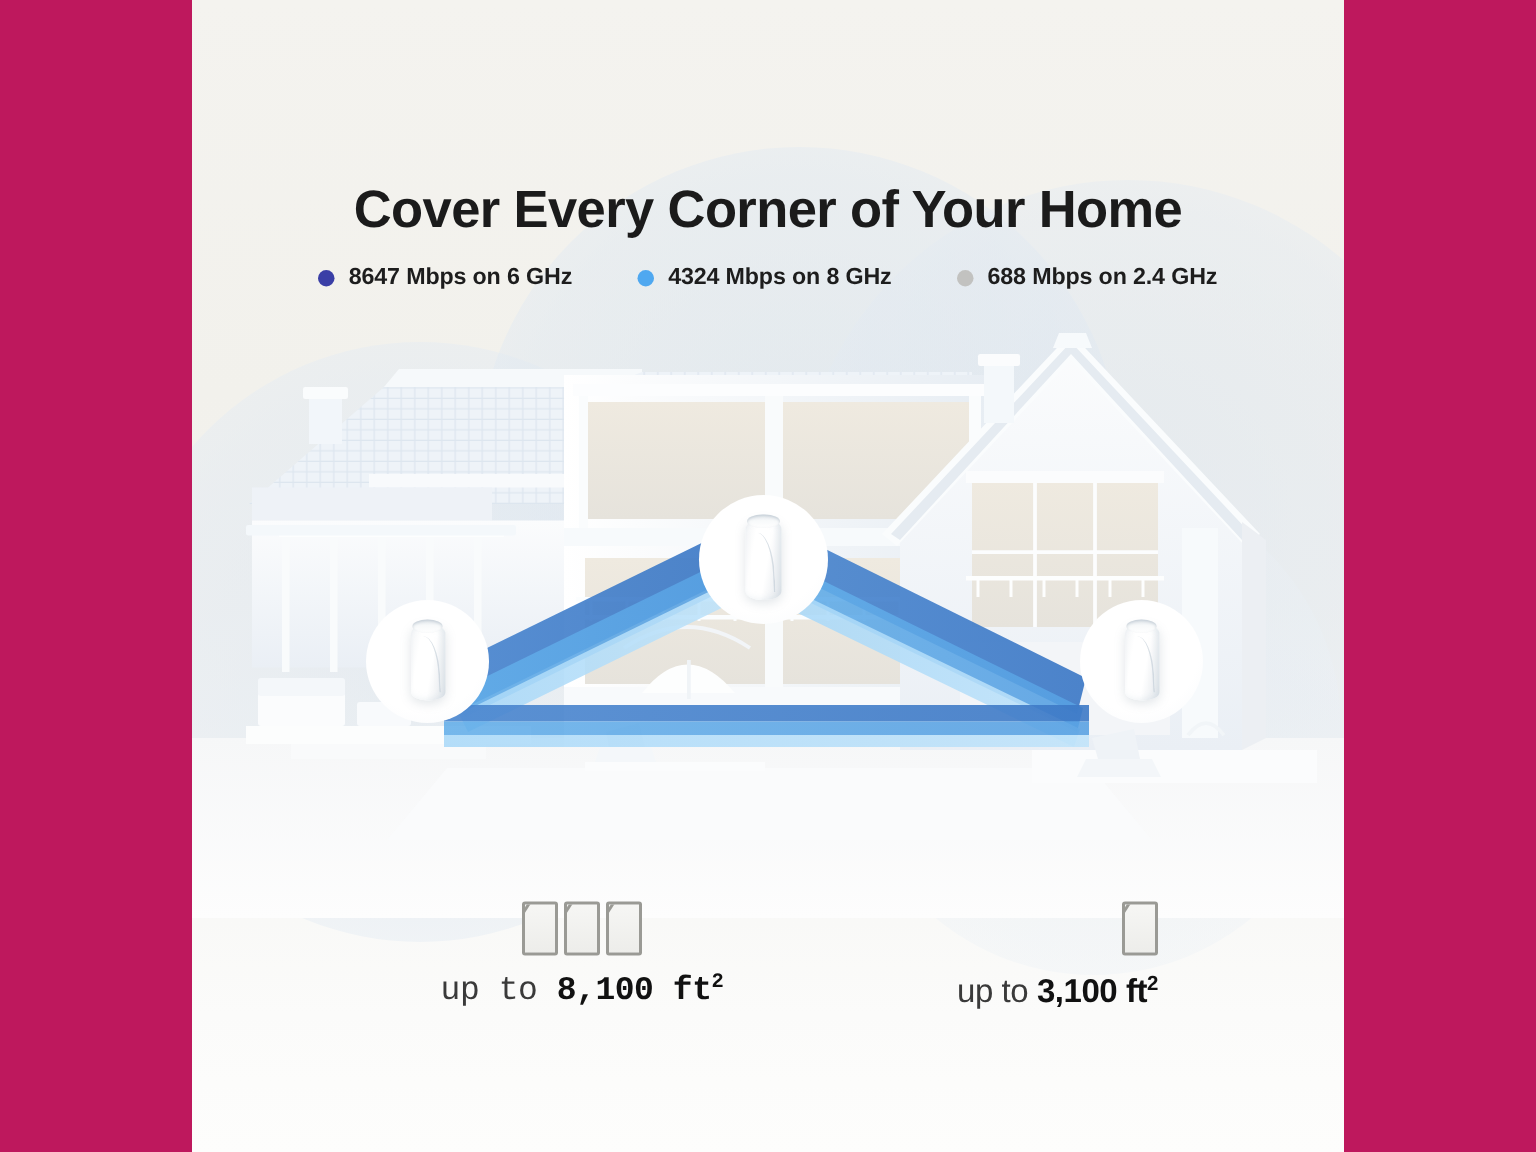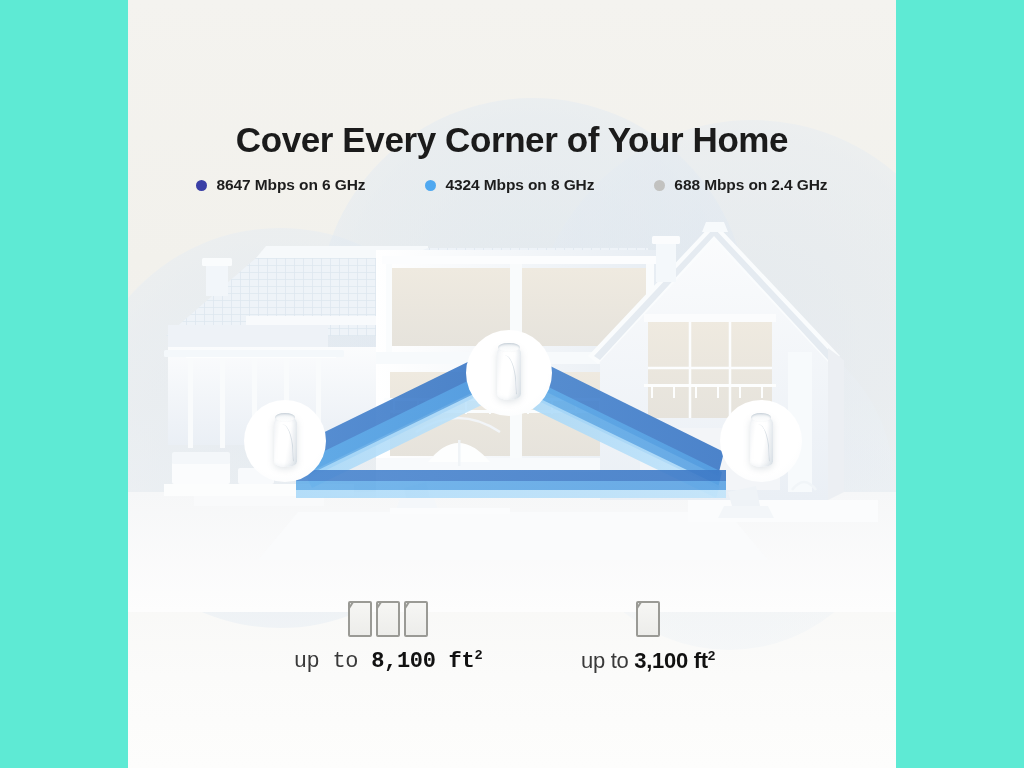--- a/index.html
+++ b/index.html
@@ -1,42 +1,42 @@
 <!DOCTYPE html>
 <html><head>
 <meta charset="utf-8">
 <style>
   html,body{margin:0;padding:0;}
   body{
     width:1024px;height:768px;overflow:hidden;
     background:#ffffff;
     font-family:"Liberation Sans","DejaVu Sans",sans-serif;
   }
-  #stage{position:relative;width:1024px;height:768px;overflow:hidden;background:#5eead4;}
+  #stage{position:relative;width:1024px;height:768px;overflow:hidden;background:#be185d;}
 
   
   .panel{
     position:absolute;left:128px;top:0;width:768px;height:768px;
     background:linear-gradient(180deg,#f4f3ef 0%,#f2f1ec 34%,#f3f2ee 52%,#f7f7f5 72%,#fbfbfa 88%,#fdfdfc 100%);
     overflow:hidden;
   }
 
   
   .headline{
     position:absolute;left:0;right:0;top:98px;
     text-align:center;
     font-size:35px;font-weight:700;letter-spacing:-0.4px;
     color:#1b1b1b;line-height:1.1;
     white-space:nowrap;
   }
 
   
   .legend{
     position:absolute;left:0;right:0;top:176px;
-    display:flex;justify-content:center;align-items:center;gap:60px;
+    display:flex;justify-content:center;align-items:center;gap:44px;
     white-space:nowrap;
   }
   .legend-item{display:flex;align-items:center;gap:9px;}
   .legend-dot{width:11px;height:11px;border-radius:50%;display:block;flex:0 0 auto;}
   .legend-label{font-size:15.5px;font-weight:600;color:#1d1d1d;letter-spacing:-0.1px;}
 
   
   .coverage{position:absolute;inset:0;}
   .cov{position:absolute;border-radius:50%;}
   .cov-a{left:-48px;top:228px;width:400px;height:400px;
@@ -309,21 +309,21 @@
           <span class="dev"></span>
           <span class="dev"></span>
         </div>
         <div class="stat-text">
           <span>up to</span>
           <b><span>8,100</span> <span>ft</span><sup>2</sup></b>
         </div>
       </div>
 
 
-      <div class="stat" style="width:248px;">
+      <div class="stat" style="width:248px;align-items:flex-end;">
         <div class="stat-icons">
           <span class="dev"></span>
         </div>
         <div class="stat-text">
           <span>up to</span>
           <b><span>3,100</span> <span>ft</span><sup>2</sup></b>
         </div>
       </div>
 
     </div>

